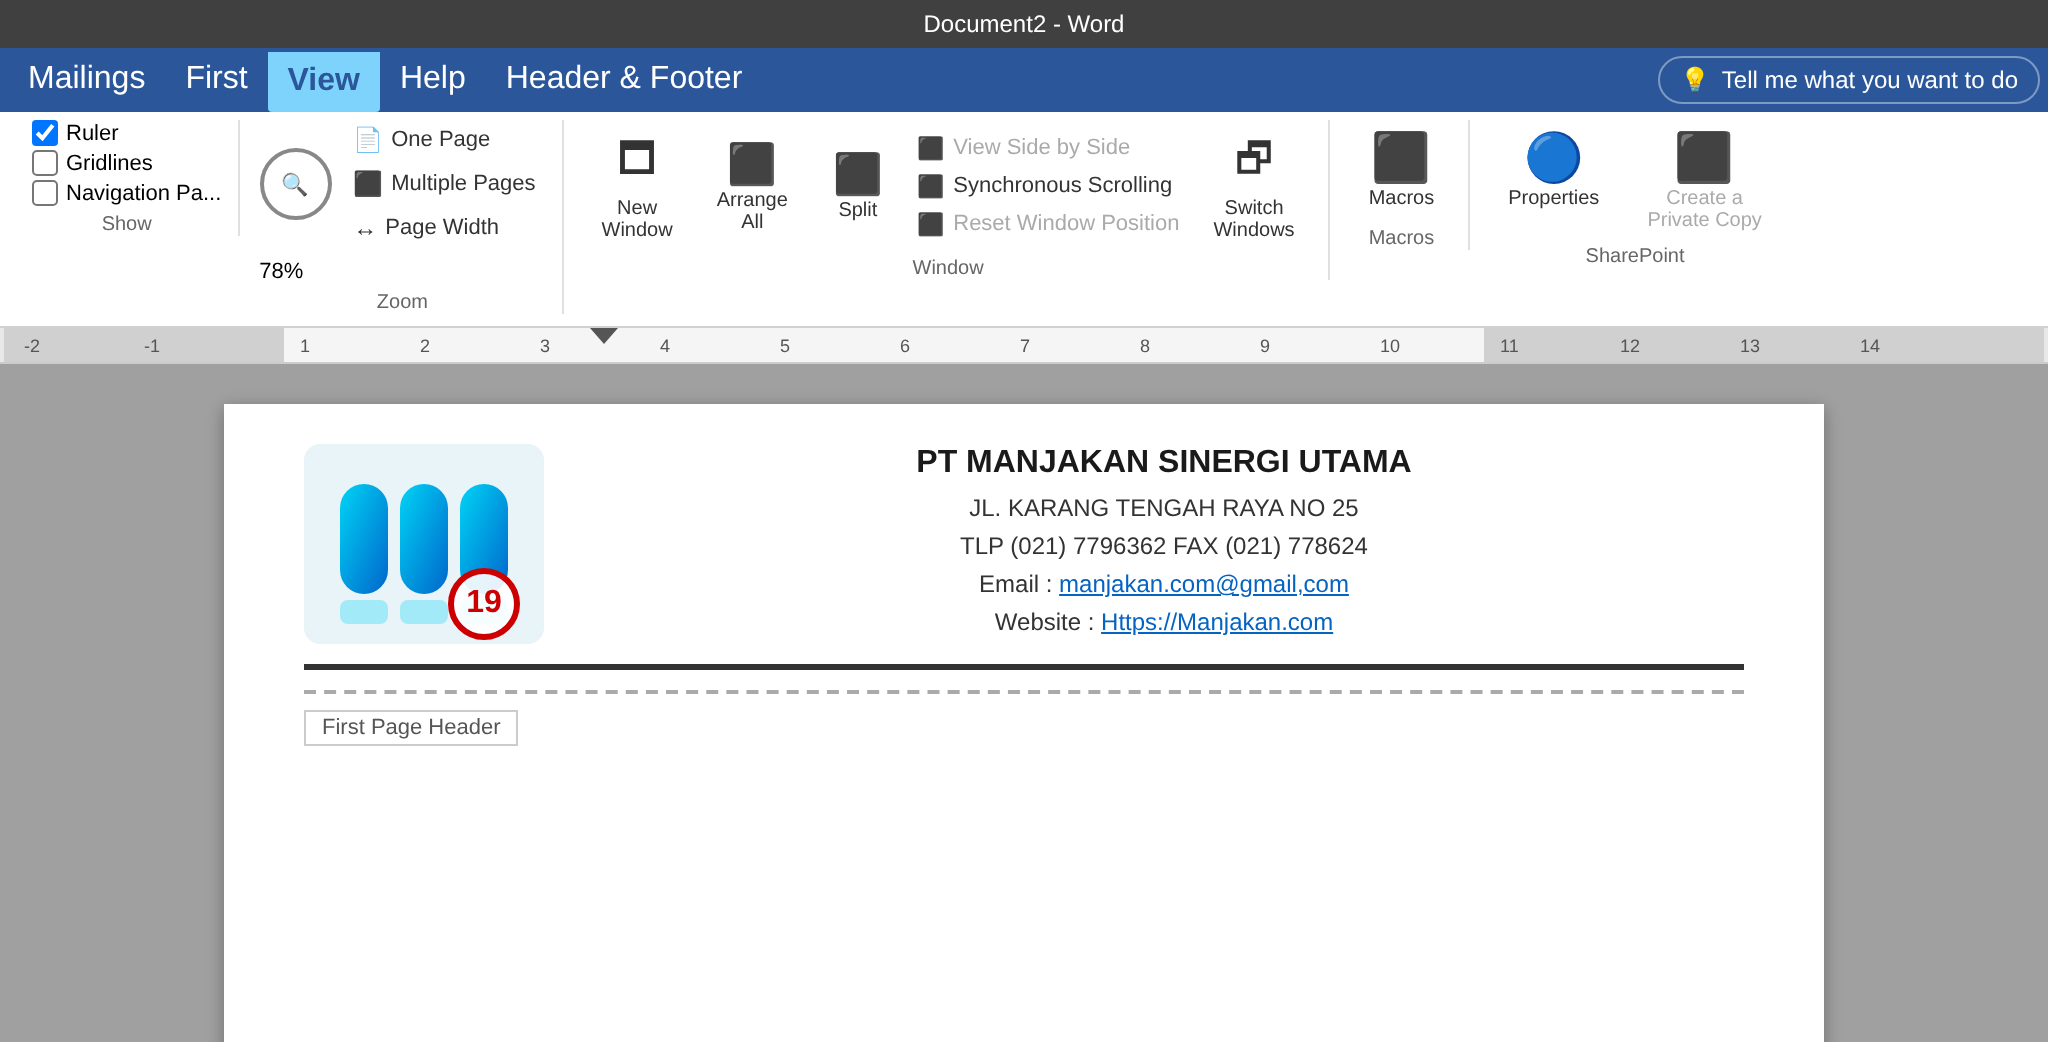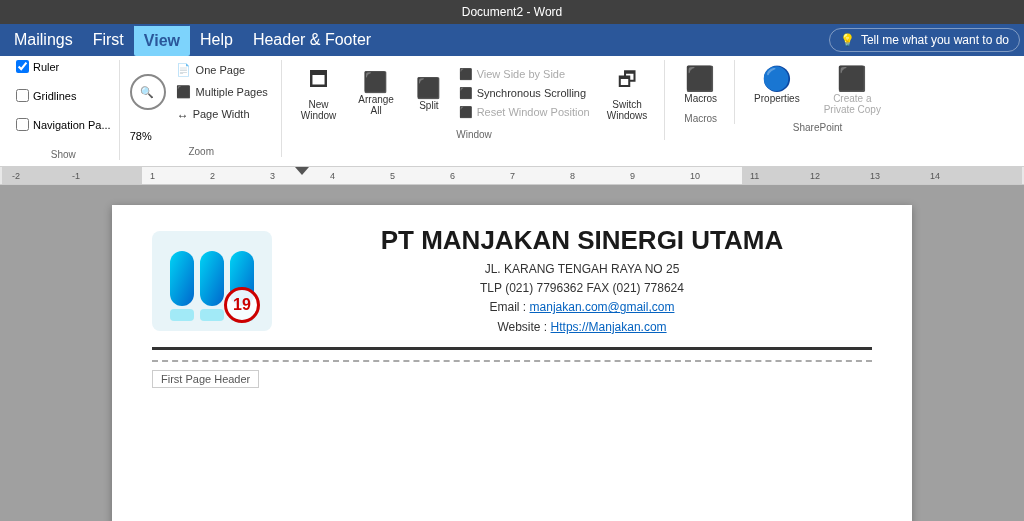--- a/index.html
+++ b/index.html
@@ -66,21 +66,21 @@
       border-radius: 2px;
       font-size: 11px;
       color: #333;
       border: 1px solid transparent;
     }
 
     
     .show-group {
       display: flex;
       flex-direction: column;
-      gap: 16px;
+      gap: 2px;
       padding: 0 8px;
       border-right: 1px solid #e0e0e0;
     }
     .show-item {
       display: flex;
       align-items: center;
       gap: 4px;
       font-size: 11px;
       cursor: pointer;
     }
@@ -198,21 +198,21 @@
       align-items: flex-end;
       justify-content: center;
       overflow: hidden;
       flex-shrink: 0;
     }
     .company-info {
       flex: 1;
       text-align: center;
     }
     .company-name {
-      font-size: 26px;
+      font-size: 16px;
       font-weight: bold;
       color: #1a1a1a;
       margin-bottom: 4px;
     }
     .company-address {
       font-size: 12px;
       color: #333;
       line-height: 1.6;
     }
     .company-link {

